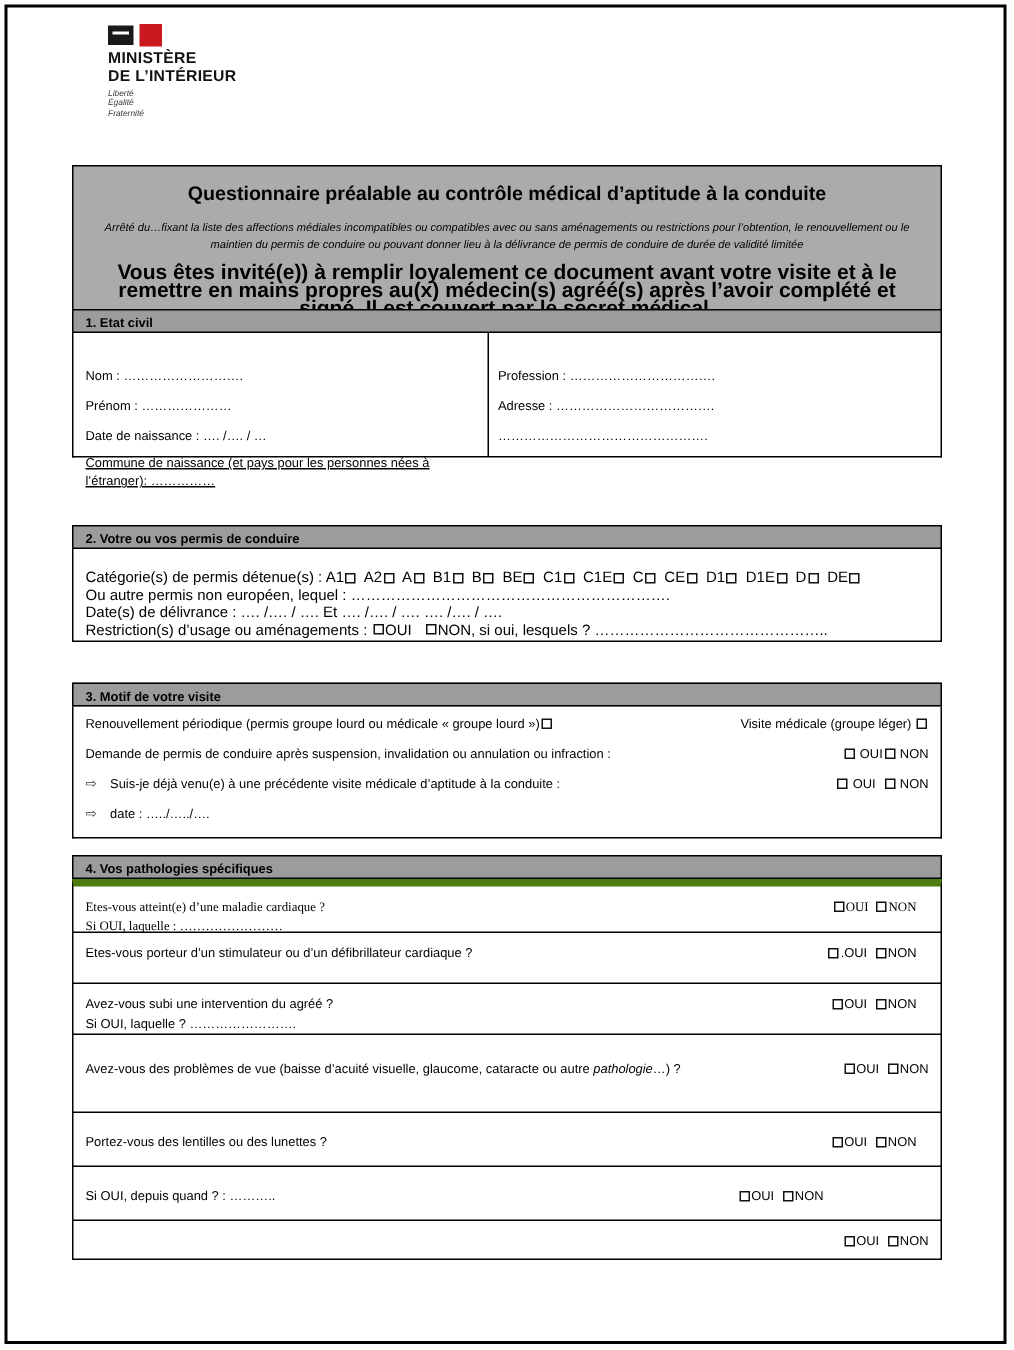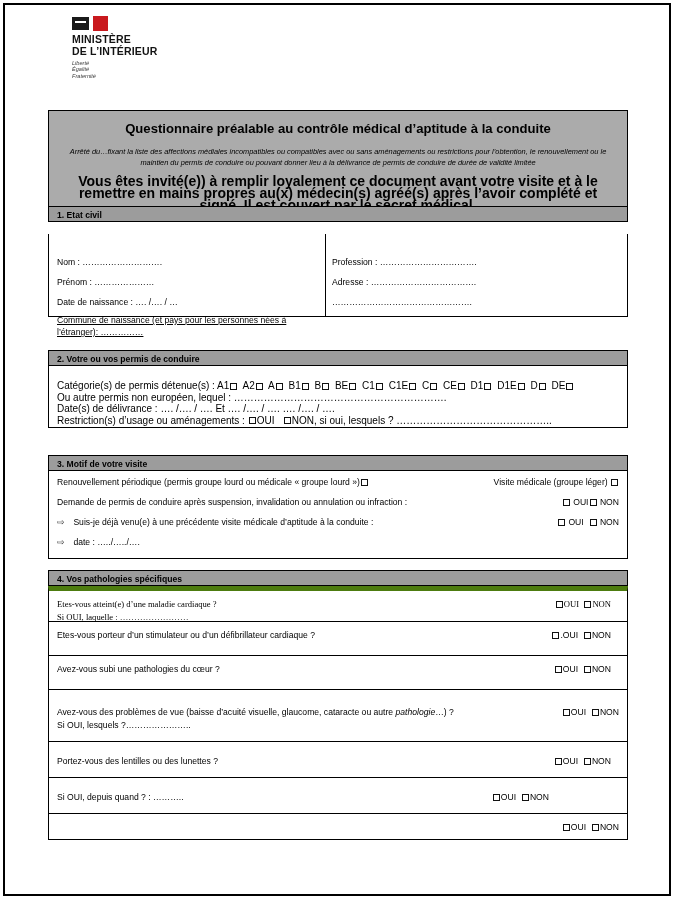--- a/index.html
+++ b/index.html
@@ -135,21 +135,21 @@
   }
   .sec-body {
     border: 1px solid #000;
     border-top: none;
     box-sizing: border-box;
     position: relative;
   }
 
   
   #sec1 { top: 206px; }
-  #sec1 .sec-body { height: 83px; display: flex; margin-top: 12px; }
+  #sec1 .sec-body { height: 83px; display: flex; }
   .civ-col {
     padding: 18px 0 0 8px;
     font-size: 8.6px;
     line-height: 20px;
     box-sizing: border-box;
   }
   .civ-left { width: 277px; border-right: 1px solid #000; }
   .civ-right { flex: 1; padding-left: 6px; }
   .civ-wrap { line-height: 12px; margin-top: 2px; text-decoration: underline; }
 
@@ -315,26 +315,26 @@
         <div class="path-row" style="height: 36px;">
           <span class="q-text">Etes-vous atteint(e) d’une maladie cardiaque ?</span>
           <span class="q-sub">Si OUI, laquelle : ……………………</span>
           <span class="answers" style="right: 16px;"><span class="cb"></span><span>OUI</span>&nbsp;&nbsp;<span class="cb"></span><span>NON</span></span>
         </div>
         <div class="path-row" style="height: 34px;">
           <span class="q-text">Etes-vous porteur d’un stimulateur ou d’un défibrillateur cardiaque ?</span>
           <span class="answers" style="right: 16px;"><span class="cb"></span><span>.OUI</span>&nbsp;&nbsp;<span class="cb"></span><span>NON</span></span>
         </div>
         <div class="path-row" style="height: 34px;">
-          <span class="q-text">Avez-vous subi une pathologies du cœur ?</span>
+          <span class="q-text">Avez-vous subi une intervention du agréé ?</span>
+          <span class="q-sub"> Si OUI, laquelle ? …………………….</span>
           <span class="answers" style="right: 16px;"><span class="cb"></span><span>OUI</span>&nbsp;&nbsp;<span class="cb"></span><span>NON</span></span>
         </div>
         <div class="path-row" style="height: 52px; padding-top: 16px;">
           <span class="q-text">Avez-vous des problèmes de vue (baisse d’acuité visuelle, glaucome, cataracte ou autre <span class="ital">pathologie</span>…) ?</span>
-          <span class="q-sub">Si OUI, lesquels ?…………………..</span>
           <span class="answers" style="right: 8px; top: 16px;"><span class="cb"></span><span>OUI</span>&nbsp;&nbsp;<span class="cb"></span><span>NON</span></span>
         </div>
         <div class="path-row" style="height: 36px; padding-top: 13px;">
           <span class="q-text">Portez-vous des lentilles ou des lunettes ?</span>
           <span class="answers" style="right: 16px; top: 13px;"><span class="cb"></span><span>OUI</span>&nbsp;&nbsp;<span class="cb"></span><span>NON</span></span>
         </div>
         <div class="path-row" style="height: 36px; padding-top: 13px;">
           <span class="q-sub">Si OUI, depuis quand ? : ………..</span>
           <span class="answers" style="right: 78px; top: 13px;"><span class="cb"></span><span>OUI</span>&nbsp;&nbsp;<span class="cb"></span><span>NON</span></span>
         </div>

